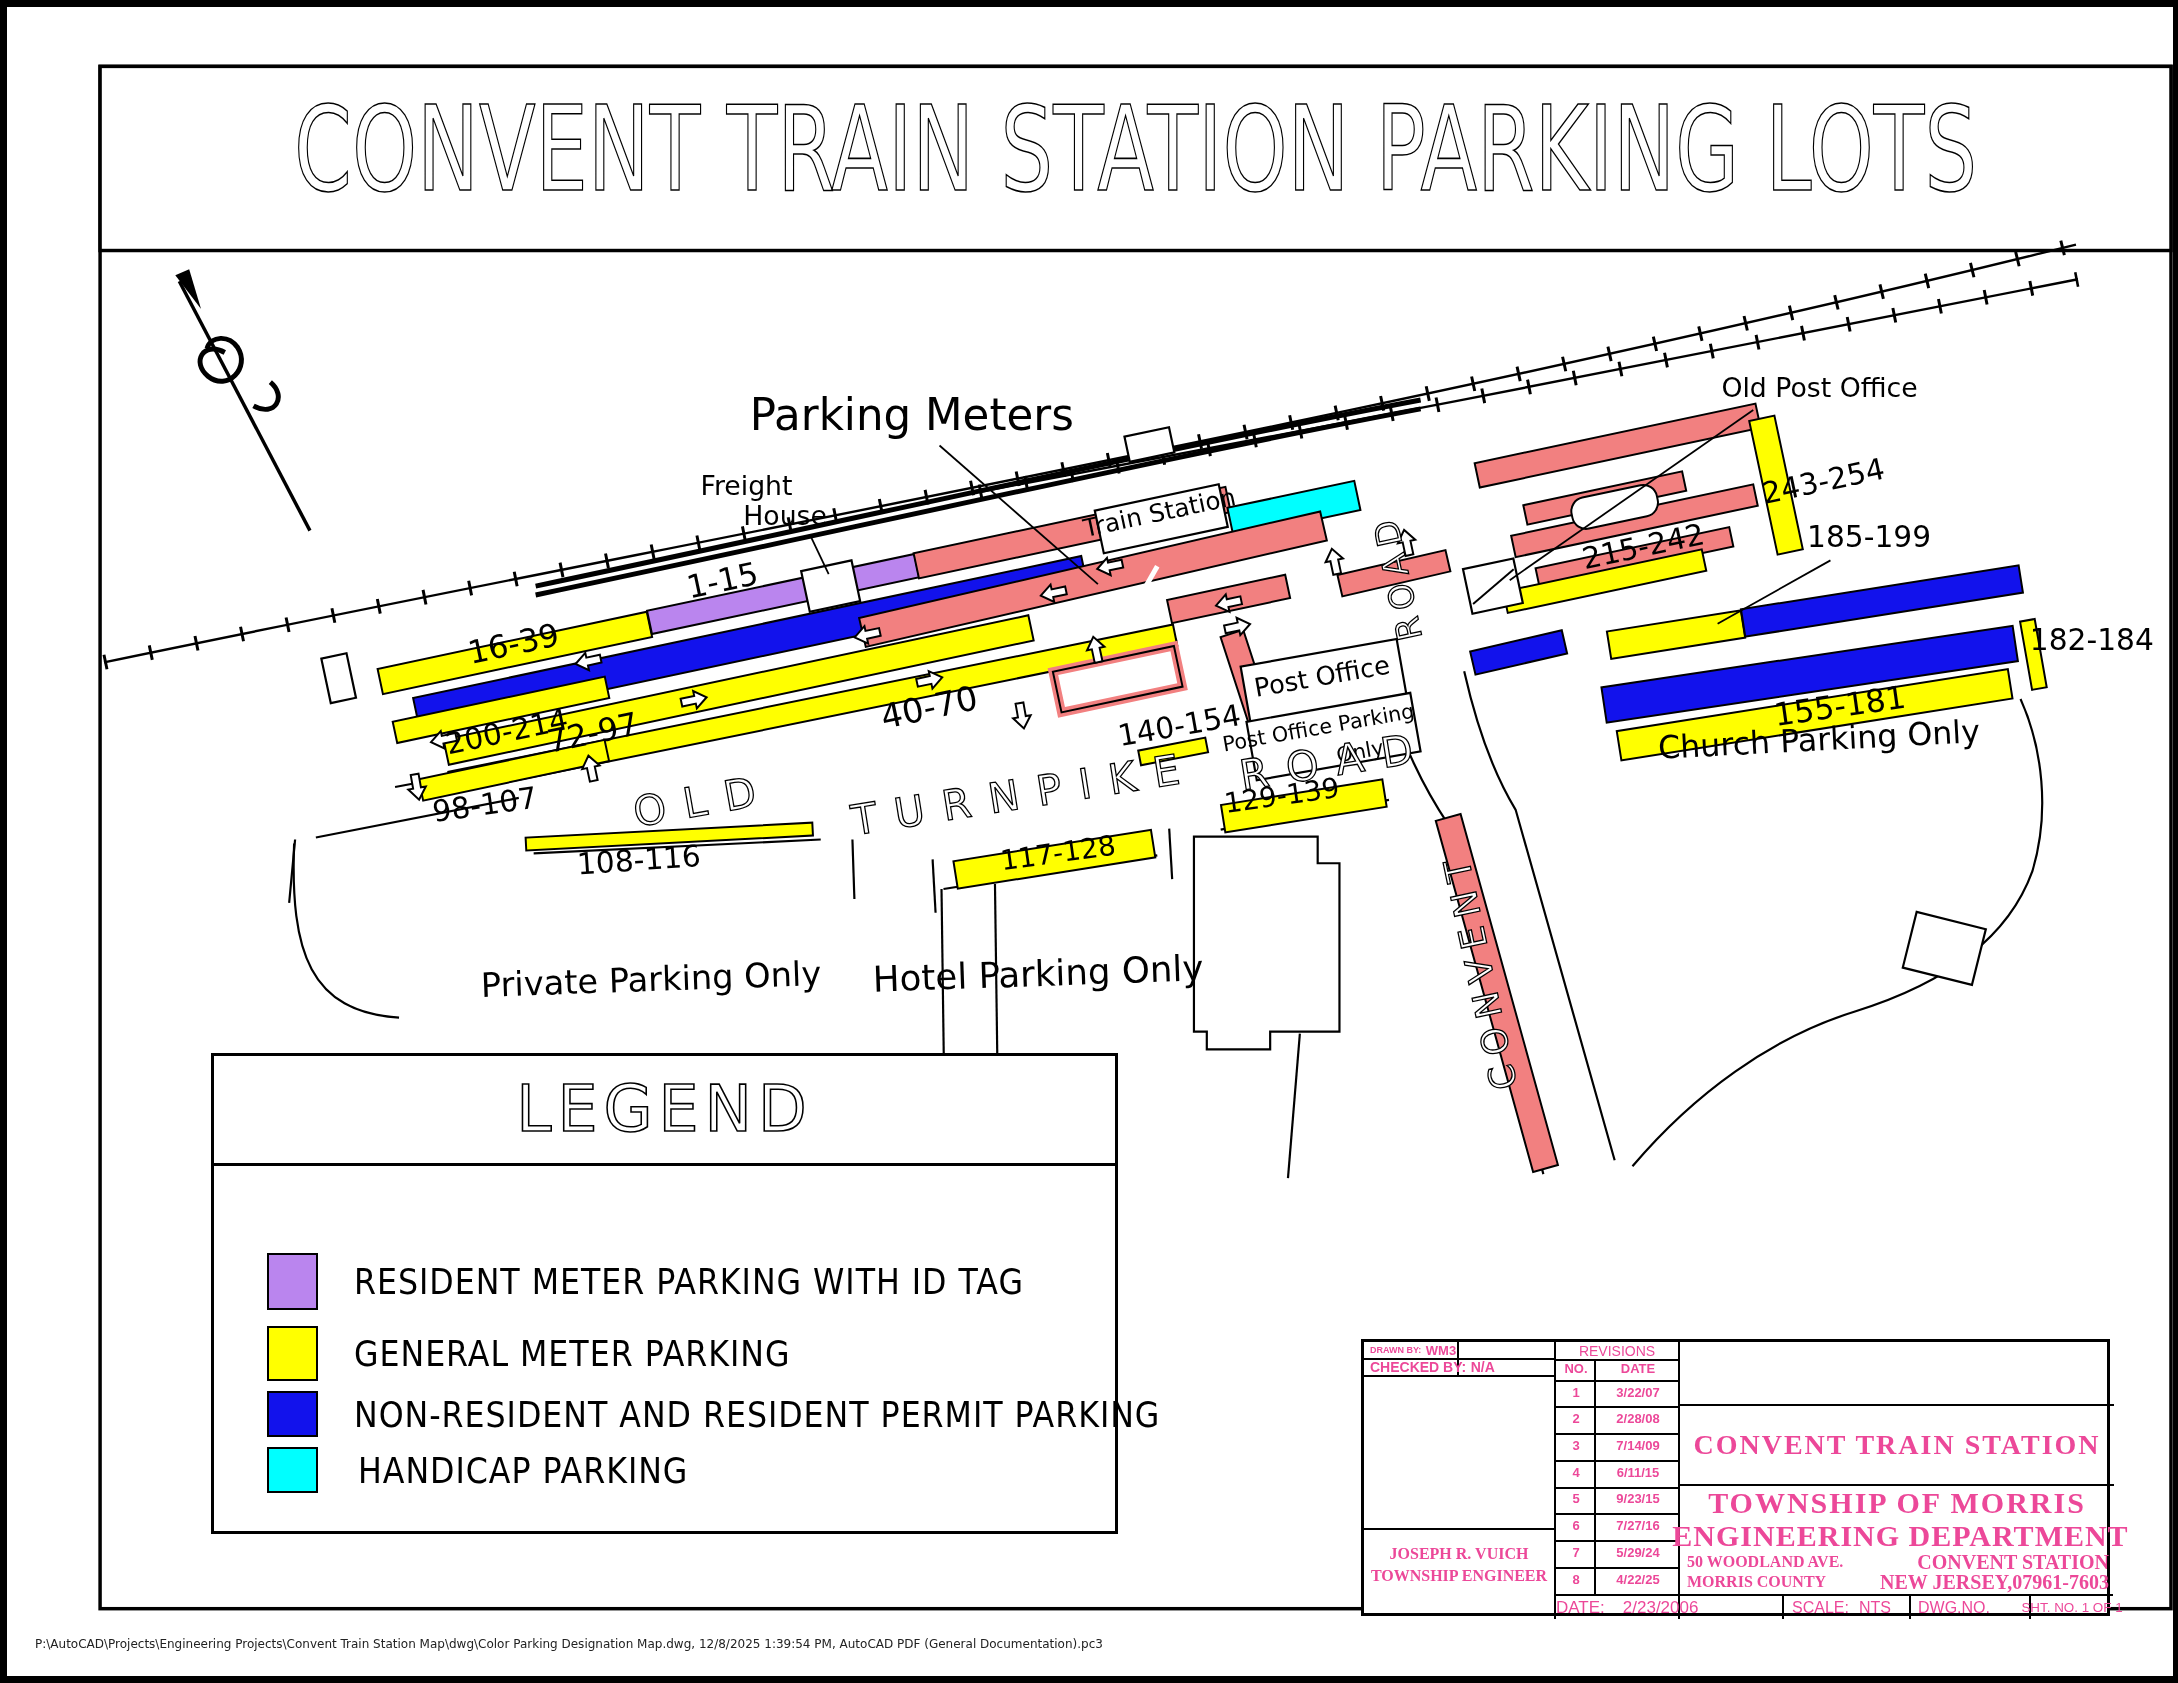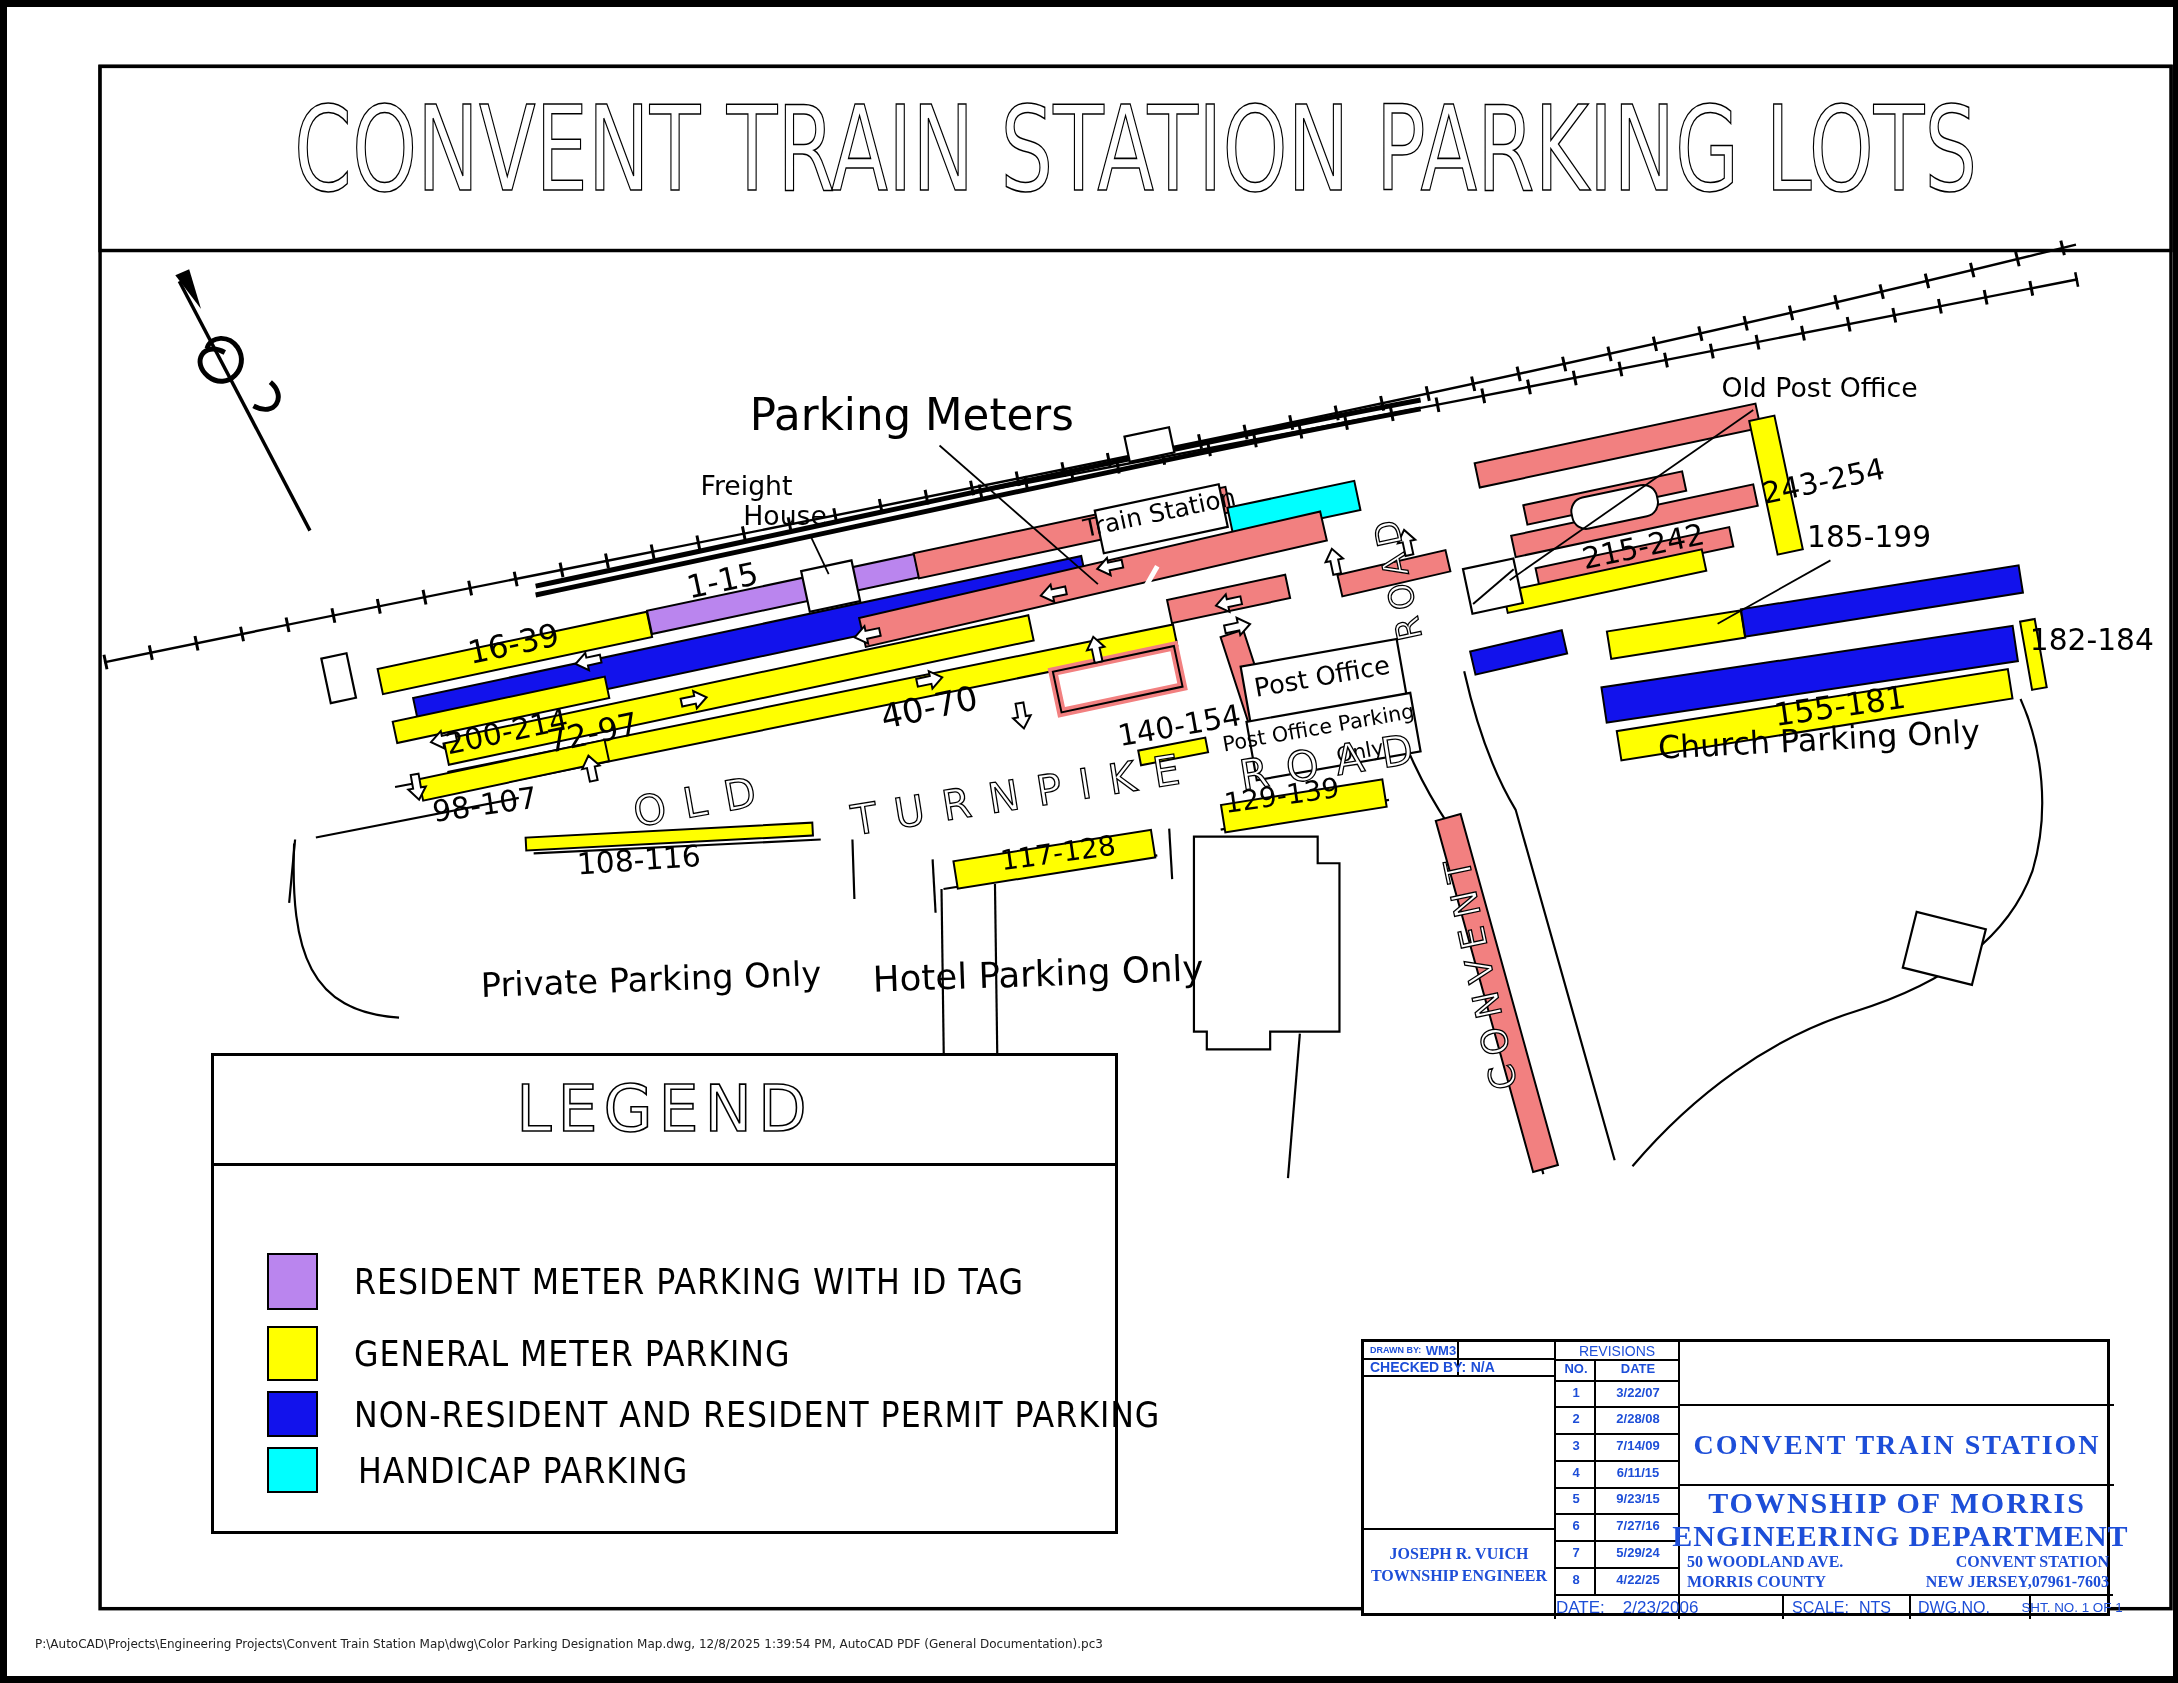--- a/index.html
+++ b/index.html
@@ -36,21 +36,21 @@
     background:#fff;border:3px solid #000;box-sizing:border-box;
   }
   .legend-head{position:absolute;left:0;top:0;width:100%;height:107px;border-bottom:3px solid #000;}
   .lg-row{position:absolute;left:53px;display:flex;align-items:center;gap:36px;}
   .lg-swatch{width:51px;border:2.5px solid #000;box-sizing:border-box;flex:0 0 auto;}
   .lg-label{font-family:"DejaVu Sans",sans-serif;font-size:33px;color:#000;letter-spacing:1px;white-space:nowrap;transform:scale(0.96,1.08);transform-origin:left center;}
 
   
   .tblock{
     position:absolute;left:1354px;top:1332px;width:749px;height:277px;
-    background:#fff;border:3px solid #000;box-sizing:border-box;color:#1d4ed8;
+    background:#fff;border:3px solid #000;box-sizing:border-box;color:#ec4899;
   }
   .tl{position:absolute;background:#000;}
   .tb-cell{position:absolute;display:flex;align-items:center;justify-content:center;box-sizing:border-box;white-space:nowrap;}
   .serif{font-family:"Liberation Serif","DejaVu Serif",serif;font-weight:bold;}
   .sans{font-family:"Liberation Sans","DejaVu Sans",sans-serif;}
   .tb-tiny{font-size:10px;font-weight:bold;}
   .tb-small{font-size:13px;font-weight:bold;}
   .revrow{position:absolute;display:flex;}
   .revno{width:40px;text-align:center;}
   .revdate{width:84px;text-align:center;}
@@ -326,21 +326,21 @@
 
     <div class="tb-cell serif" style="left:316px;top:64px;width:434px;height:77px;font-size:28px;letter-spacing:2px;">CONVENT TRAIN STATION</div>
     <div class="tb-cell serif" style="left:316px;top:144px;width:434px;height:65px;flex-direction:column;line-height:33px;">
       <div style="font-size:30px;letter-spacing:2px;">TOWNSHIP OF MORRIS</div>
       <div style="font-size:30px;letter-spacing:1px;margin-left:7px;">ENGINEERING DEPARTMENT</div>
     </div>
     <div class="tb-cell serif" style="left:323px;top:210px;width:208px;height:40px;flex-direction:column;align-items:flex-start;line-height:20px;font-size:16px;">
       <div>50 WOODLAND AVE.</div>
       <div>MORRIS COUNTY</div>
     </div>
-    <div class="tb-cell serif" style="left:525px;top:210px;width:220px;height:40px;flex-direction:column;align-items:flex-end;line-height:20px;font-size:16px;">
+    <div class="tb-cell serif" style="left:525px;top:210px;width:220px;height:40px;flex-direction:column;align-items:flex-end;line-height:20px;font-size:20px;">
       <div>CONVENT STATION</div>
       <div>NEW JERSEY,07961-7603</div>
     </div>
 
     <div class="tb-cell sans" style="left:192px;top:254px;width:224px;height:23px;font-size:17px;justify-content:flex-start;padding-left:0;gap:18px;">
       <span>DATE:</span>
       <span>2/23/2006</span>
     </div>
     <div class="tb-cell sans" style="left:420px;top:254px;width:123px;height:23px;font-size:16px;justify-content:flex-start;padding-left:8px;gap:10px;">
       <span>SCALE:</span>

